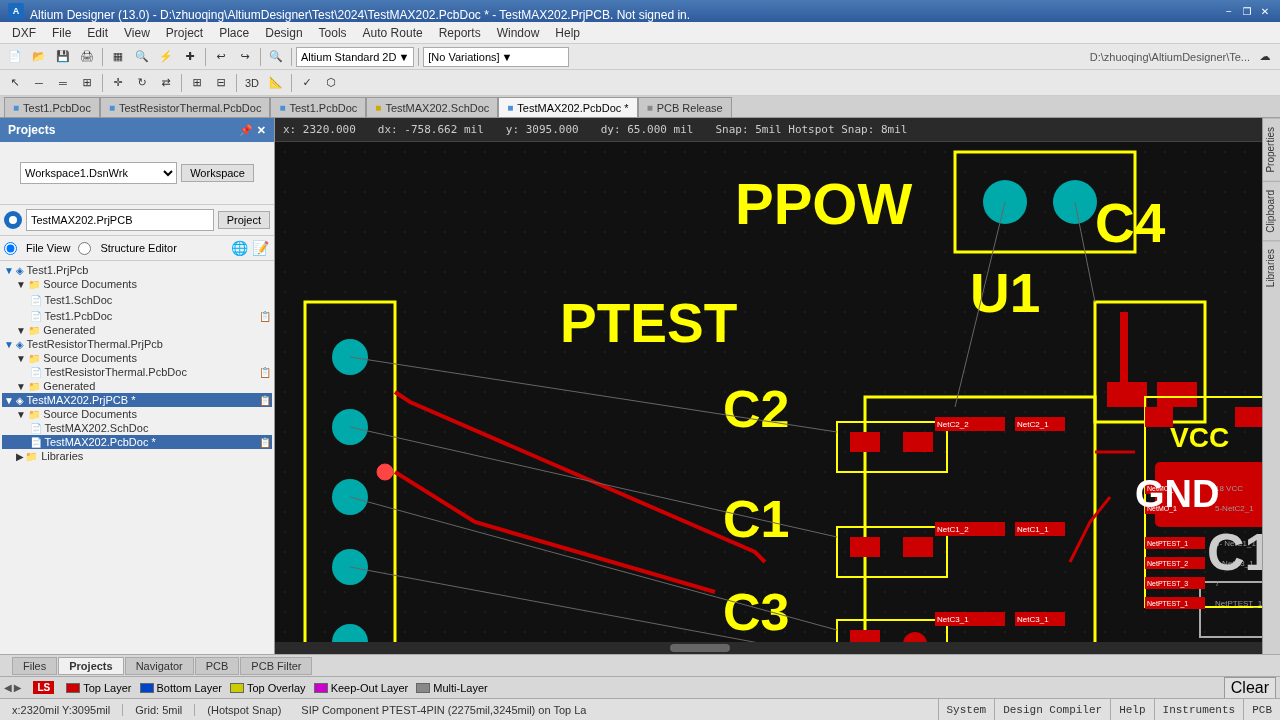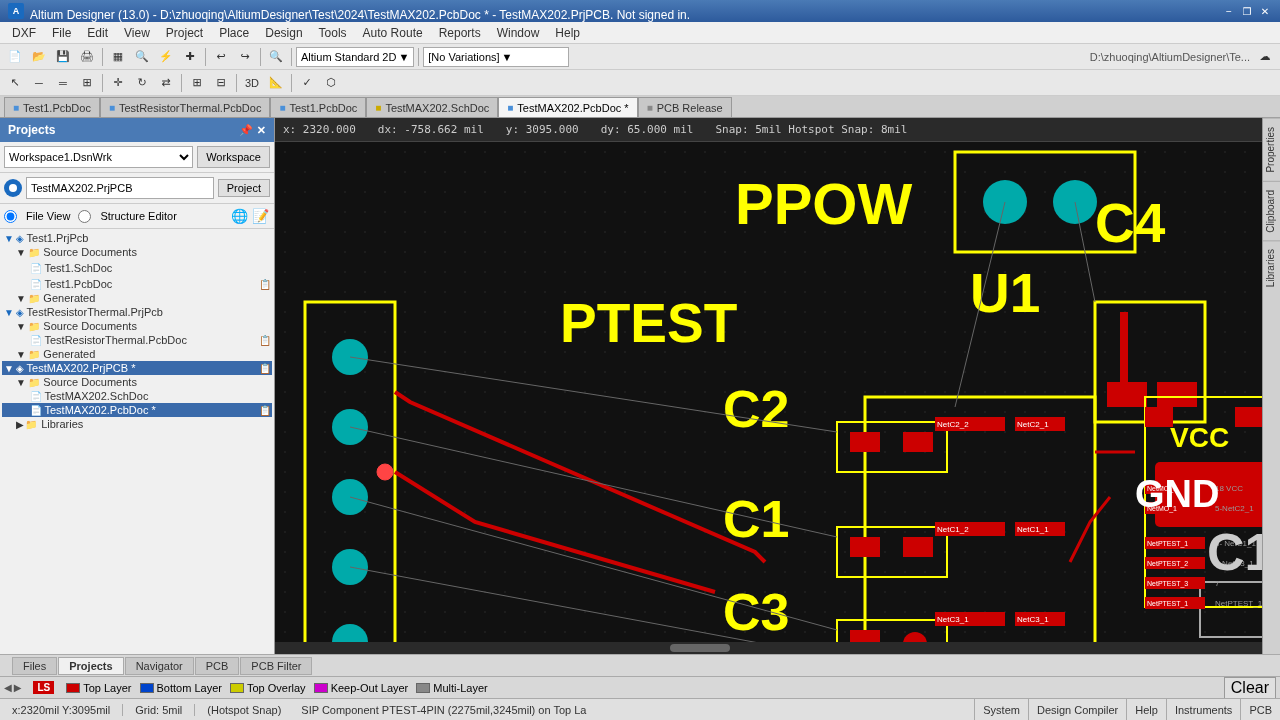--- a/index.html
+++ b/index.html
@@ -120,21 +120,22 @@
       padding: 0 8px;
       font-size: 12px;
       font-weight: bold;
       justify-content: space-between;
     }
     #panel-header-btns { display: flex; gap: 4px; }
     .panel-btn { cursor: pointer; font-size: 11px; color: white; }
 
     #workspace-row {
       display: flex;
-      padding: 4px;
+      align-items: center;
+      padding: 20px;
       gap: 4px;
       border-bottom: 1px solid #ccc;
     }
     #workspace-select {
       flex: 1;
       height: 22px;
       font-size: 11px;
       border: 1px solid #aaa;
       background: white;
     }
@@ -260,21 +261,21 @@
       border-top: 1px solid #aaa;
       display: flex;
       align-items: center;
       font-size: 11px;
       color: #333;
     }
     #coords-status { padding: 0 12px; border-right: 1px solid #aaa; }
     #grid-status { padding: 0 12px; border-right: 1px solid #aaa; }
     #snap-status { padding: 0 12px; text-align: center; }
     #sip-info { flex: 1; padding: 0 8px; color: #333; }
-    #status-right { display: flex; align-items: center; }
+    #status-right { display: flex; align-items: center; font-family: Liberation Mono, monospace; }
     .status-btn { padding: 0 8px; height: 22px; display: flex; align-items: center; border-left: 1px solid #aaa; cursor: pointer; font-size: 11px; color: #333; }
 
     
     #layer-bar {
       height: 22px;
       background: #d8d8d8;
       border-top: 1px solid #aaa;
       display: flex;
       align-items: center;
       padding: 0 4px;

